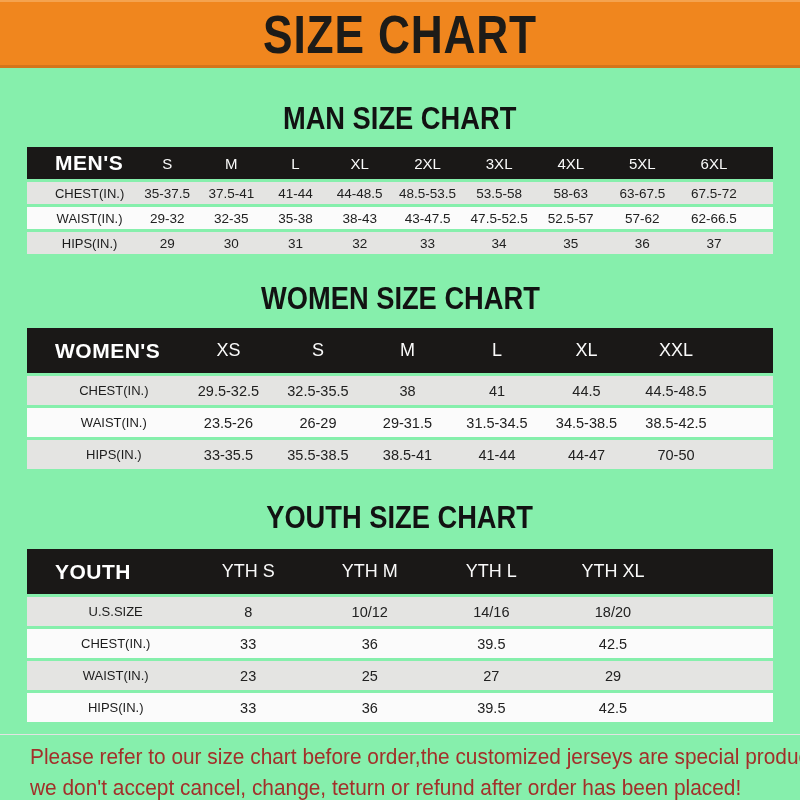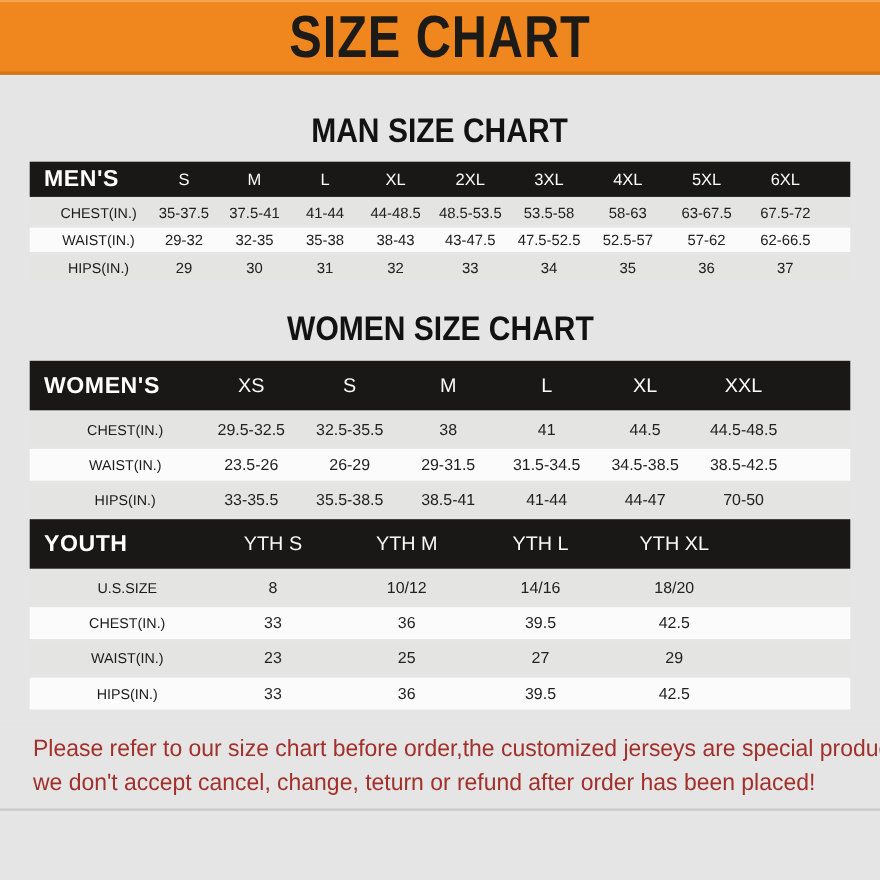--- a/index.html
+++ b/index.html
@@ -6,21 +6,21 @@
     margin: 0;
     padding: 0;
     background: #ffffff;
     font-family: "Liberation Sans", sans-serif;
   }
   .page {
     width: 800px;
     height: 800px;
     overflow: hidden;
     box-sizing: border-box;
-    background: #e5e5e5;
+    background: #86efac;
   }
 
   
   .banner {
     height: 63px;
     background: var(--banner-bg, #F0861E);
     border-top: 2px solid #f5a34f;
     border-bottom: 3px solid var(--banner-border, #D4751A);
     display: flex;
     align-items: center;
@@ -70,21 +70,21 @@
     background: var(--bar-bg, #1A1817);
     color: #fafafa;
     margin-bottom: 3px;
   }
   .men-bar   { height: 32px; }
   .women-bar { height: 45px; }
   .youth-bar { height: 45px; }
 
   .bar .label-cell {
     text-align: left;
-    padding-left: 13px;
+    padding-left: 28px;
     font-weight: 700;
     letter-spacing: 0.5px;
     font-size: 21px;
     color: #ffffff;
   }
   .bar .col-cell { text-align: center; }
   .men-bar .col-cell   { font-size: 15px; }
   .women-bar .col-cell { font-size: 18px; }
   .youth-bar .col-cell { font-size: 18px; }
 
@@ -216,20 +216,21 @@
           <div class="col-cell">33-35.5</div>
           <div class="col-cell">35.5-38.5</div>
           <div class="col-cell">38.5-41</div>
           <div class="col-cell">41-44</div>
           <div class="col-cell">44-47</div>
           <div class="col-cell">70-50</div>
           <div class="spacer"></div>
         </div>
       </section>
       <section class="size-table">
+        <div class="table-heading heading-youth"><span class="heading-text">YOUTH SIZE CHART</span></div>
         <div class="grid bar youth-grid youth-bar">
           <div class="label-cell">YOUTH</div>
           <div class="col-cell">YTH S</div>
           <div class="col-cell">YTH M</div>
           <div class="col-cell">YTH L</div>
           <div class="col-cell">YTH XL</div>
           <div class="spacer"></div>
         </div>
         <div class="grid row youth-grid youth-row shade">
           <div class="label-cell">U.S.SIZE</div>

